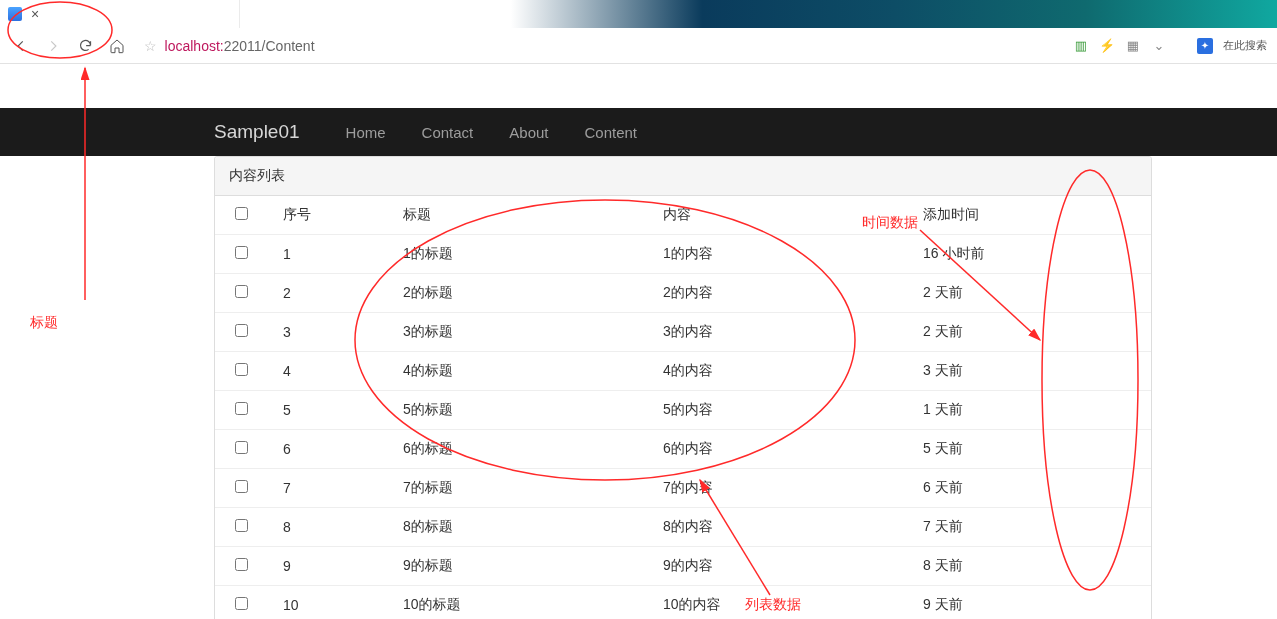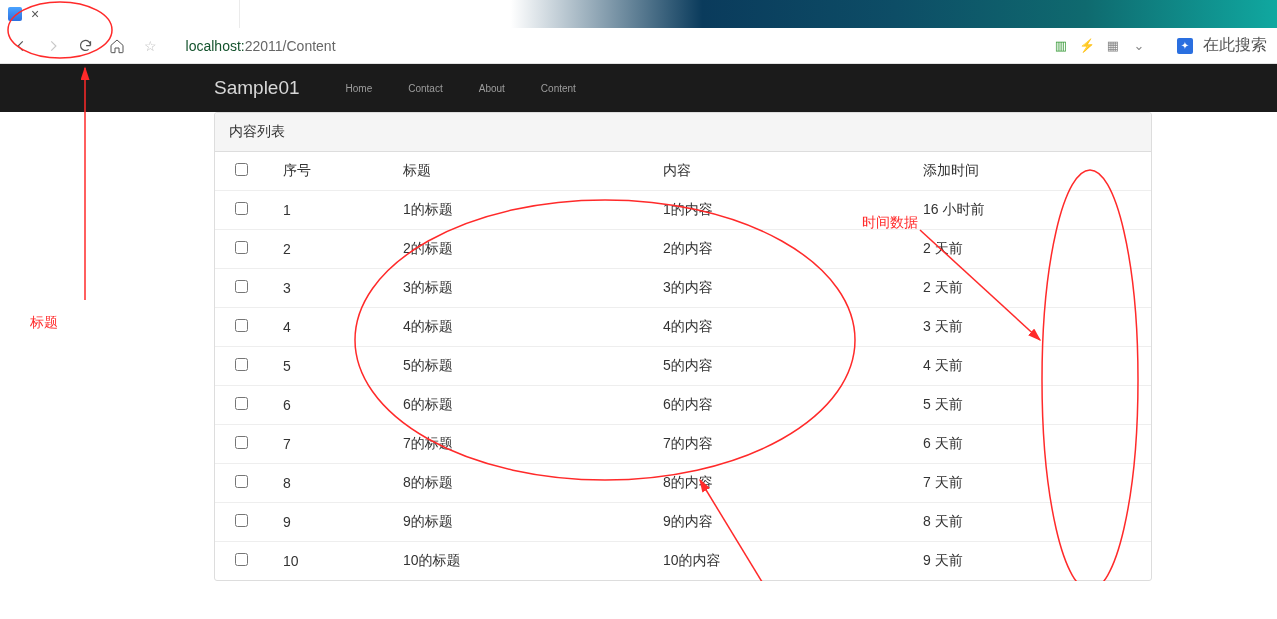--- a/index.html
+++ b/index.html
@@ -64,40 +64,41 @@
     .nav-btn.disabled { color: #c8c8c8; cursor: default; }
     .addr-wrap {
       flex: 1; display: flex; align-items: center; gap: 8px;
       height: 26px; padding: 0 6px;
     }
     .star-icon { color: #bbb; font-size: 14px; }
     .addr {
       flex: 1; font-size: 14px; color: #666;
       white-space: nowrap; overflow: hidden;
     }
-    .addr .host { color: #14532d; margin-left: 21px; }
+    .addr .host { color: #be185d; }
     .right-icons { display: flex; align-items: center; gap: 10px; color: #888; }
     .right-icons .ic { width: 16px; text-align: center; cursor: pointer; }
     .baidu-icon {
       width: 16px; height: 16px; background: #2a6fe0; border-radius: 2px;
       display: inline-flex; align-items: center; justify-content: center;
       color: #fff; font-size: 10px;
     }
-    .search-text { font-size: 16px; color: #555; }
+    .search-text { font-size: 11px; color: #555; }
 
     
     .page-nav {
       height: 48px; background: #1b1b1b; display: flex; align-items: center;
       padding: 0 0 0 214px;
+      margin-top: 44px;
     }
     .brand {
       color: #d7d7d7; font-size: 19px; margin-right: 28px; font-weight: 400;
     }
     .nav-link {
-      color: #9d9d9d; font-size: 10px; padding: 0 18px; height: 48px;
+      color: #9d9d9d; font-size: 15px; padding: 0 18px; height: 48px;
       display: flex; align-items: center; cursor: pointer;
     }
 
     
     .content-wrap { padding: 0 0 0 214px; }
     .panel {
       width: 938px; border: 1px solid #ddd; border-radius: 3px;
       margin-top: 0; background: #fff;
     }
     .panel-head {
@@ -229,21 +230,21 @@
             <td class="col-idx">4</td>
             <td class="col-title">4的标题</td>
             <td class="col-content">4的内容</td>
             <td class="col-time">3 天前</td>
           </tr>
           <tr>
             <td class="col-chk"><input type="checkbox" style=""></td>
             <td class="col-idx">5</td>
             <td class="col-title">5的标题</td>
             <td class="col-content">5的内容</td>
-            <td class="col-time">4 天前</td>
+            <td class="col-time">1 天前</td>
           </tr>
           <tr>
             <td class="col-chk"><input type="checkbox" style=""></td>
             <td class="col-idx">6</td>
             <td class="col-title">6的标题</td>
             <td class="col-content">6的内容</td>
             <td class="col-time">5 天前</td>
           </tr>
           <tr>
             <td class="col-chk"><input type="checkbox" style=""></td>

